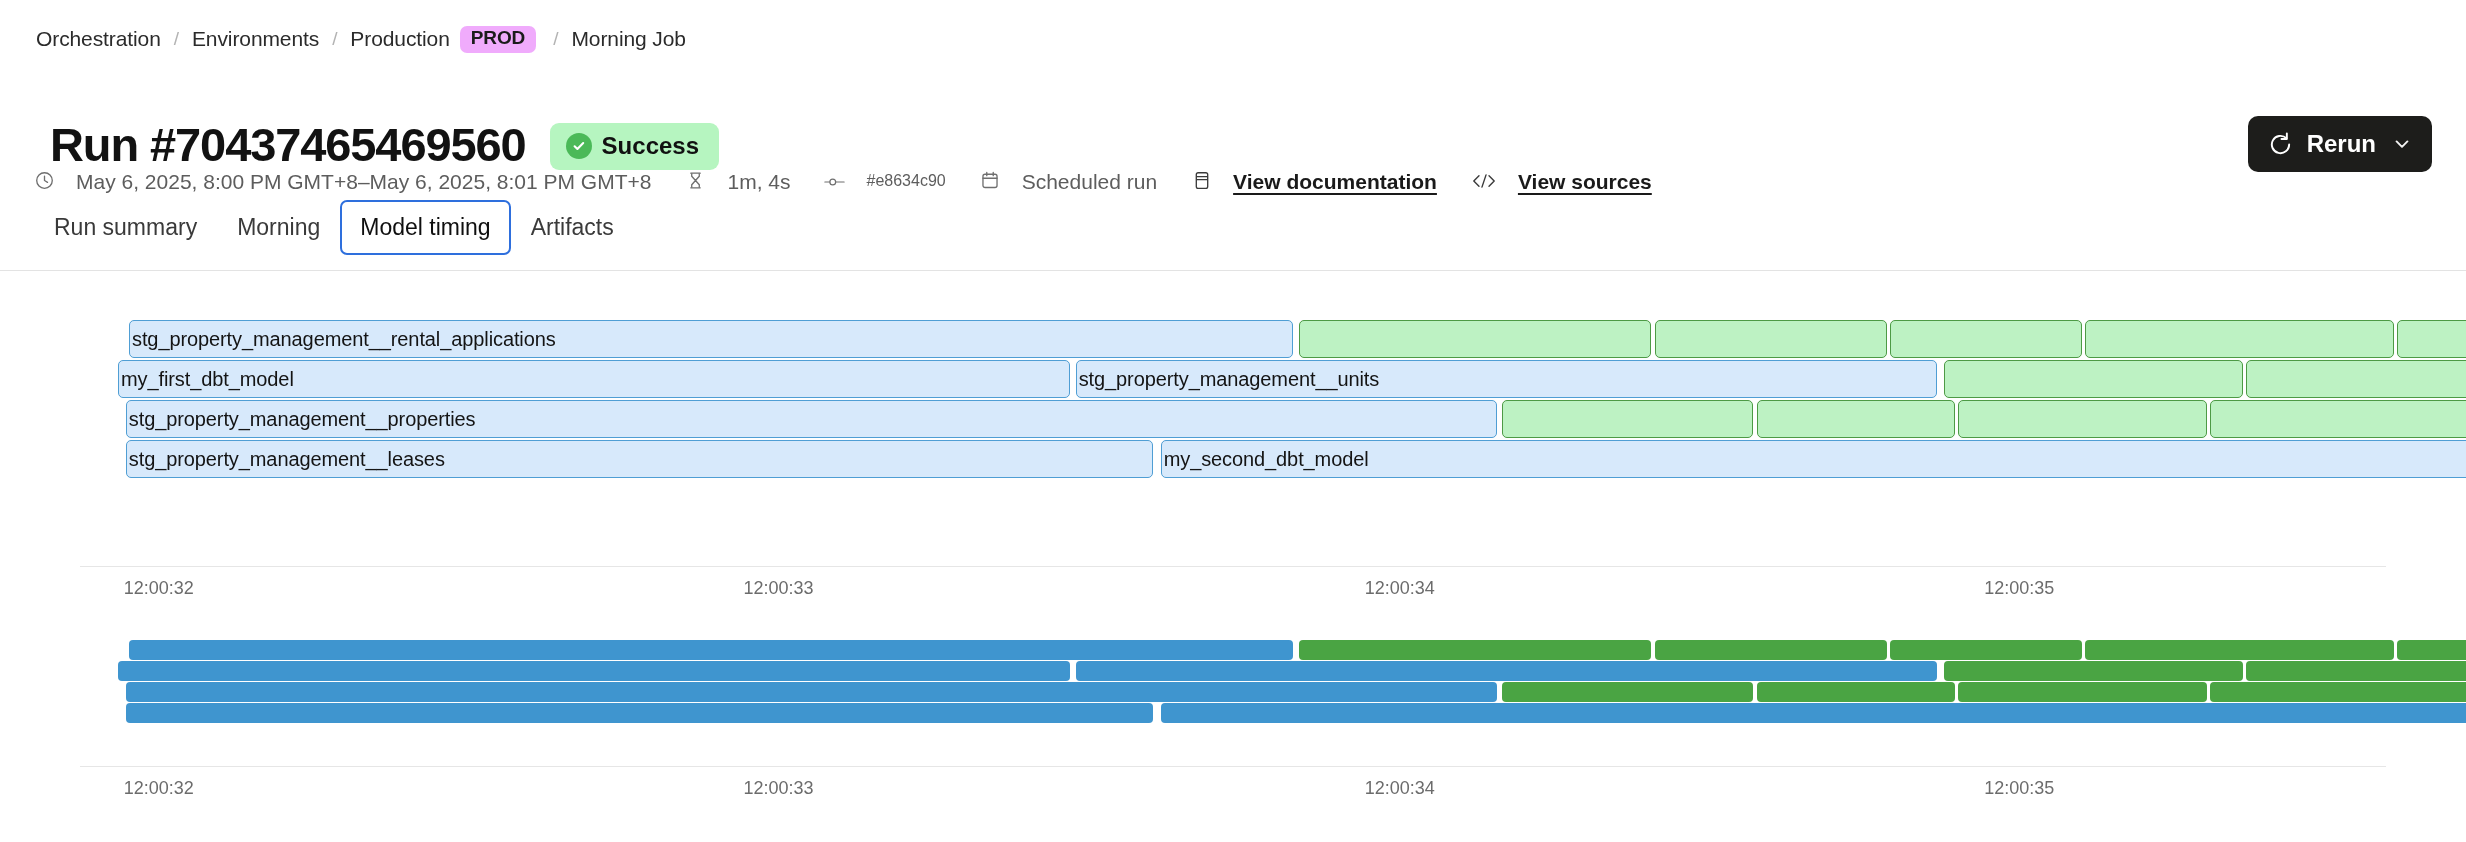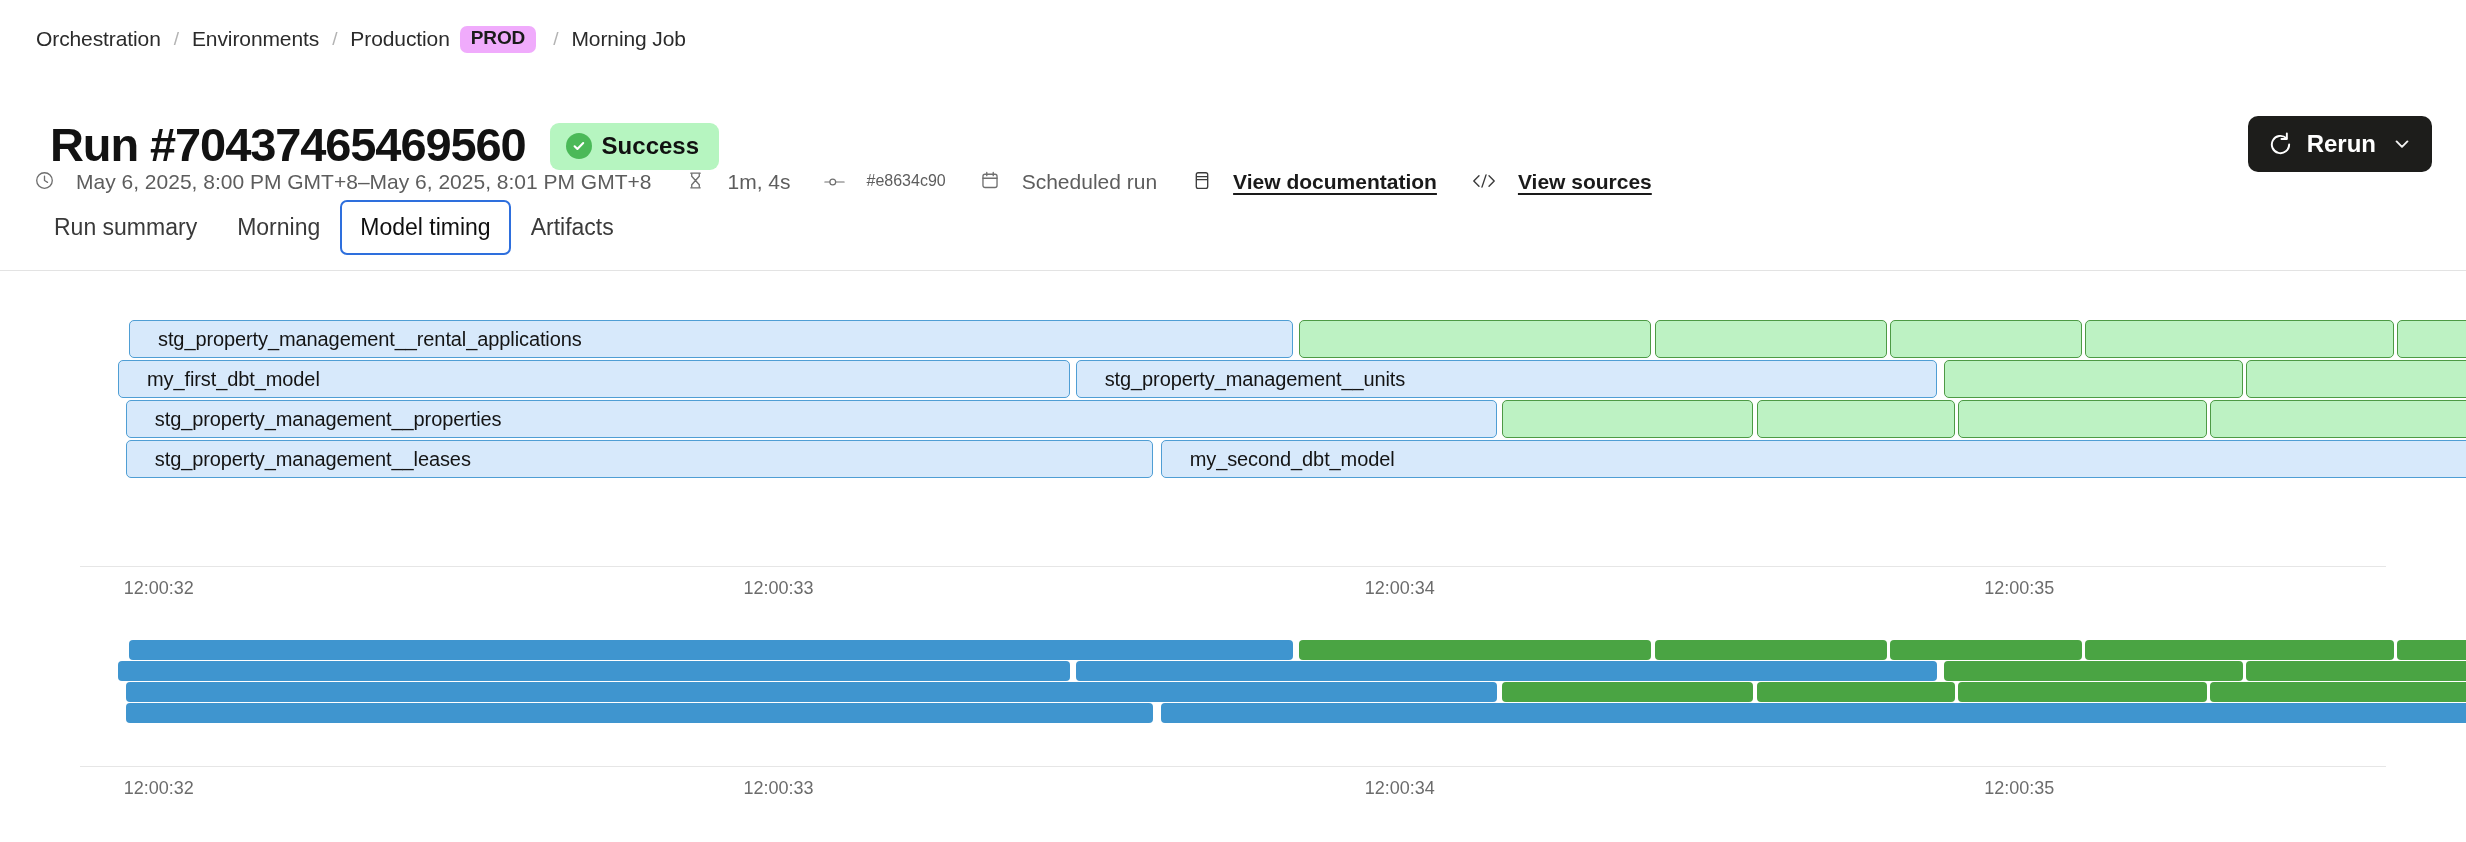--- a/index.html
+++ b/index.html
@@ -100,21 +100,21 @@
 
   .g-row { position: absolute; left: 0; width: 2466px; }
 
   .bar {
     position: absolute; height: 38px; border-radius: 5px;
     display: flex; align-items: center;
     font-size: 20px; color: #141414;
     overflow: hidden; white-space: nowrap;
     cursor: pointer;
   }
-  .bar .bar-label { padding-left: 14px; letter-spacing: -0.1px; margin-left: 14px; }
+  .bar .bar-label { padding-left: 2px; letter-spacing: -0.1px; }
   .bar.blue  { background: #d7e9fb; border: 1.6px solid #4f9ed4; }
   .bar.green { background: #bdf2c3; border: 1.6px solid #4d9a45; }
 
   .mini-bar {
     position: absolute; height: 20px; border-radius: 4px; cursor: pointer;
   }
   .mini-bar.blue  { background: #3f95cf; }
   .mini-bar.green { background: #4aa443; }
 
   

